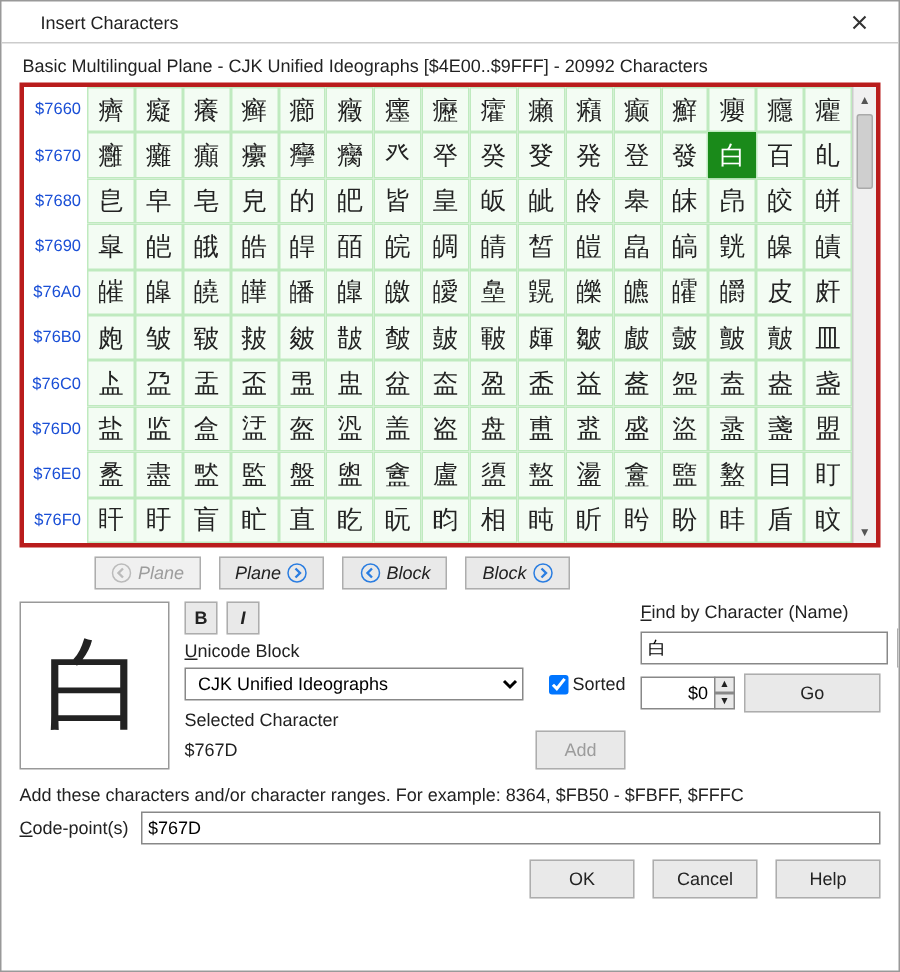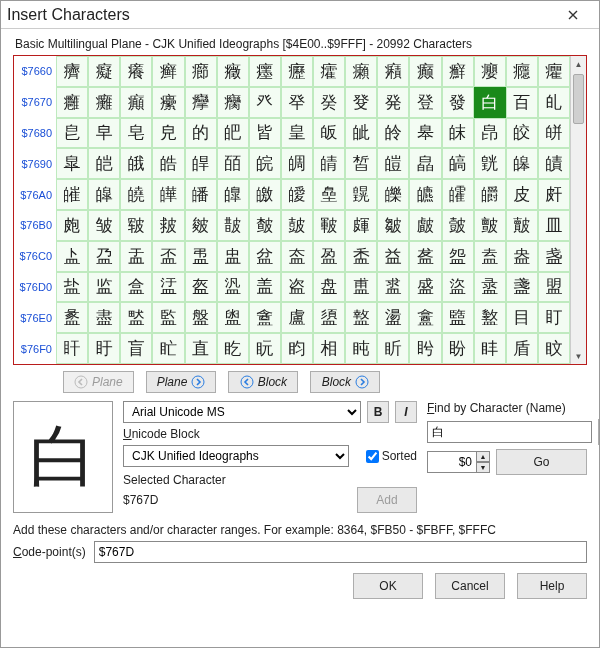--- a/index.html
+++ b/index.html
@@ -1,24 +1,24 @@
 <!DOCTYPE html>
 <html><head>
 <meta charset="utf-8">
 <style>
   * { box-sizing: border-box; }
   body { margin:0; font-family: "Segoe UI", Tahoma, sans-serif; font-size:12px; color:#222; background:#fff; }
   .window { width:600px; height:648px; border:1px solid #999; display:flex; flex-direction:column; position:relative; }
   .titlebar { height:28px; display:flex; align-items:center; padding:0 6px; border-bottom:1px solid #ccc; }
-  .titlebar .title { flex:1; font-size:16px; }
+  .titlebar .title { flex:1; font-size:12px;margin-left:20px; }
   .close-btn { width:40px; height:20px; display:flex; align-items:center; justify-content:center; cursor:pointer; }
   .close-btn svg { width:10px; height:10px; }
   .content { flex:1; padding:6px 12px 8px 12px; display:flex; flex-direction:column; overflow:hidden; }
   .plane-label { font-size:12px; margin:2px 0 4px 2px; }
-  .grid-area { display:flex; height:310px; border:1px solid #b91c1c;text-align:right; }
+  .grid-area { display:flex; height:310px; border:3px solid #b91c1c;text-align:right; }
   .rowlabels { display:flex; flex-direction:column; }
   .rowlabels div { flex:1; display:flex; align-items:center; justify-content:flex-end; padding-right:4px; padding-left:2px; color:#1a4fd6; font-size:11px; min-width:42px; }
   .grid-scroll { flex:1; display:flex; }
   .grid { flex:1; display:grid; grid-template-columns:repeat(16,1fr); grid-template-rows:repeat(10,1fr); }
   .cell { border:1px solid #bfeabf; background:#f3fcf3; display:flex; align-items:center; justify-content:center; font-size:17px; cursor:pointer; font-family:"Arial Unicode MS","MS Gothic","SimSun",serif; overflow:hidden; }
   .cell.sel { background:#1a8a1a; color:#fff; border-color:#1a8a1a; }
   .vscroll { width:16px; background:#f0f0f0; border-left:1px solid #ccc; position:relative; }
   .vscroll .thumb { position:absolute; left:2px; right:2px; top:18px; height:50px; background:#cfcfcf; border:1px solid #aaa; border-radius:2px; }
   .vscroll .arr { position:absolute; left:0; right:0; height:16px; display:flex; align-items:center; justify-content:center; font-size:8px; color:#555;}
   .vscroll .arr.up{ top:0;} .vscroll .arr.dn{ bottom:0;}
@@ -278,21 +278,20 @@
             <circle cx="7" cy="7" r="6" fill="none" stroke="#2a7de1"></circle>
             <path d="M6 4 L9 7 L6 10" fill="none" stroke="#2a7de1" stroke-width="1.6"></path>
           </svg>
       </div>
     </div>
 
     <div class="lower">
       <div class="preview-box">白</div>
       <div class="controls-mid">
         <div class="row">
-          <select style="flex:1"><option>Arial Unicode MS</option></select>
           <div class="smallbtn">B</div>
           <div class="smallbtn bi">I</div>
         </div>
         <div class="fld-label"><span class="ul">U</span>nicode Block</div>
         <div class="sortrow">
           <select style="flex:1"><option>CJK Unified Ideographs</option></select>
           <label class="checkbox">
             <input type="checkbox" id="sortedcb" checked="" style="">
               <span><span class="ul">S</span>orted</span>
           </label>

